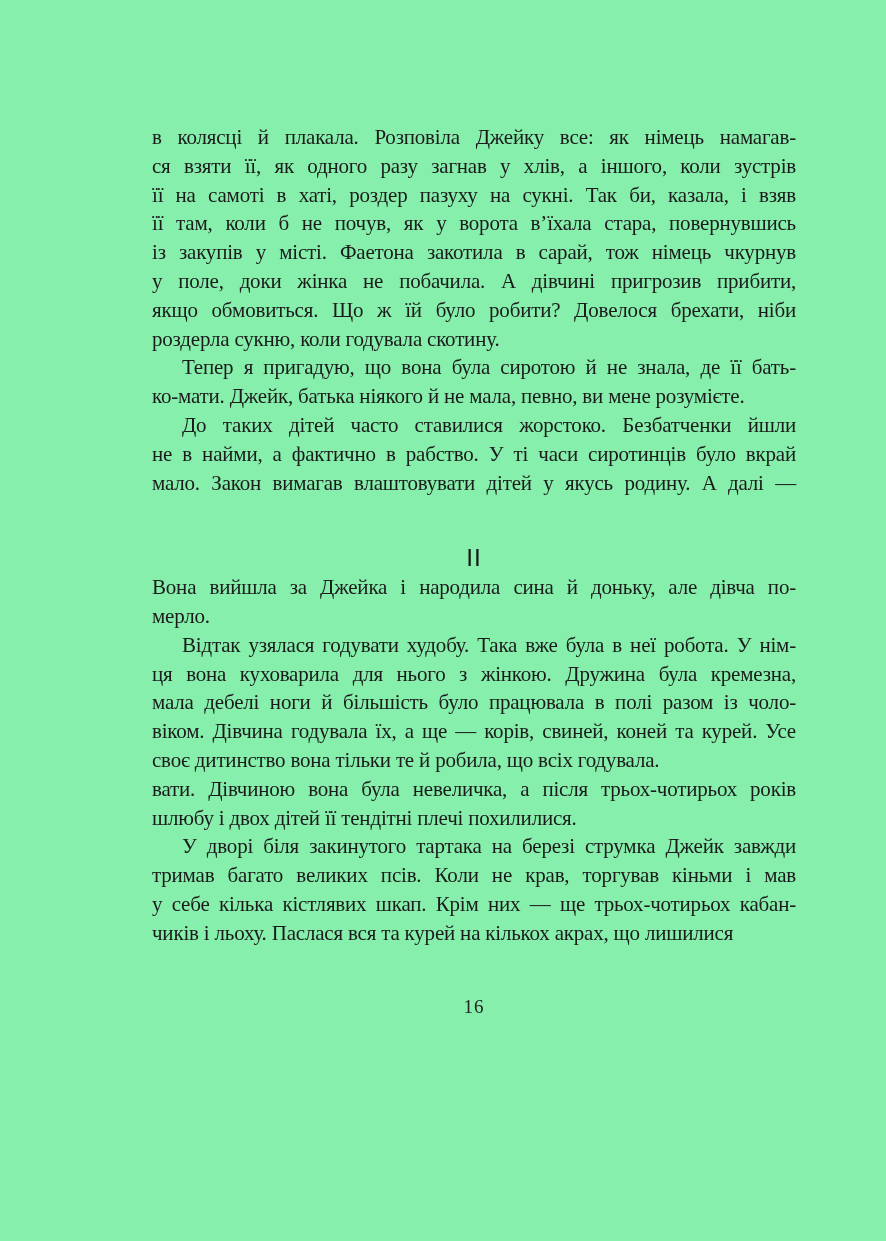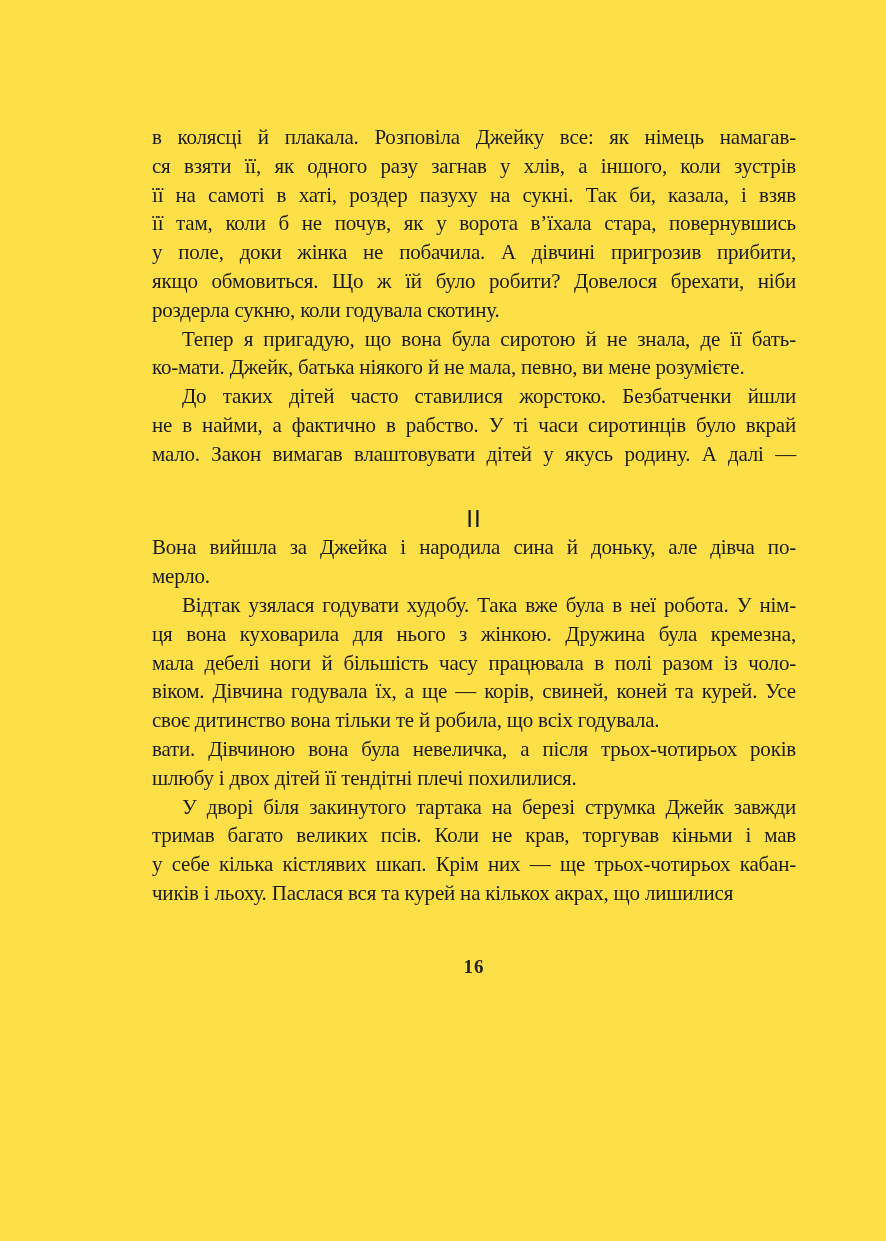--- a/index.html
+++ b/index.html
@@ -4,21 +4,21 @@
 <style>
   html, body {
     margin: 0;
     padding: 0;
     background: #ffffff;
   }
   .page {
     position: relative;
     width: 886px;
     height: 1241px;
-    background: #fde047;
+    background: #86efac;
     color: #1b1b1b;
     font-family: "Liberation Serif", "DejaVu Serif", serif;
     overflow: hidden;
   }
   .text-block {
     position: absolute;
     left: 152px;
     top: 123px;
     width: 644px;
   }
@@ -37,52 +37,52 @@
     white-space: nowrap;
   }
   .line.para-end {
     text-align: left;
     text-align-last: left;
   }
   .line.indent {
     text-indent: 30px;
   }
   .section-heading {
-    margin-top: 36px;
+    margin-top: 47px;
     height: 28.8px;
     line-height: 28.8px;
     text-align: center;
     font-family: "DejaVu Sans", "Liberation Sans", sans-serif;
     font-size: 23px;
     font-weight: 400;
     letter-spacing: 1px;
     color: #161616;
   }
   .page-number {
     margin-top: 48px;
     text-align: center;
     font-size: 19px;
     letter-spacing: 1px;
     color: #222222;
     font-variant-numeric: oldstyle-nums;
     font-feature-settings: "onum" 1;
-    font-weight: bold;
   }
 </style>
 </head>
 <body>
 
 <div class="page">
   <div class="text-block">
     <div>
         <div class="paragraph">
           <div class="line">в колясці й плакала. Розповіла Джейку все: як німець намагав-</div>
           <div class="line">ся взяти її, як одного разу загнав у хлів, а іншого, коли зустрів</div>
           <div class="line">її на самоті в хаті, роздер пазуху на сукні. Так би, казала, і взяв</div>
           <div class="line">її там, коли б не почув, як у ворота вʼїхала стара, повернувшись</div>
+          <div class="line">із закупів у місті. Фаетона закотила в сарай, тож німець чкурнув</div>
           <div class="line">у поле, доки жінка не побачила. А дівчині пригрозив прибити,</div>
           <div class="line">якщо обмовиться. Що ж їй було робити? Довелося брехати, ніби</div>
           <div class="line para-end">роздерла сукню, коли годувала скотину.</div>
         </div>
         <div class="paragraph">
           <div class="line indent">Тепер я пригадую, що вона була сиротою й не знала, де її бать-</div>
           <div class="line para-end">ко-мати. Джейк, батька ніякого й не мала, певно, ви мене розумієте.</div>
         </div>
         <div class="paragraph">
           <div class="line indent">До таких дітей часто ставилися жорстоко. Безбатченки йшли</div>
@@ -90,21 +90,21 @@
           <div class="line">мало. Закон вимагав влаштовувати дітей у якусь родину. А далі —</div>
         </div>
         <div class="section-heading">II</div>
         <div class="paragraph">
           <div class="line">Вона вийшла за Джейка і народила сина й доньку, але дівча по-</div>
           <div class="line para-end">мерло.</div>
         </div>
         <div class="paragraph">
           <div class="line indent">Відтак узялася годувати худобу. Така вже була в неї робота. У нім-</div>
           <div class="line">ця вона куховарила для нього з жінкою. Дружина була кремезна,</div>
-          <div class="line">мала дебелі ноги й більшість часу працювала в полі разом із чоло-</div>
+          <div class="line">мала дебелі ноги й більшість було працювала в полі разом із чоло-</div>
           <div class="line">віком. Дівчина годувала їх, а ще — корів, свиней, коней та курей. Усе</div>
           <div class="line para-end">своє дитинство вона тільки те й робила, що всіх годувала.</div>
         </div>
         <div class="paragraph">
           <div class="line">вати. Дівчиною вона була невеличка, а після трьох-чотирьох років</div>
           <div class="line para-end">шлюбу і двох дітей її тендітні плечі похилилися.</div>
         </div>
         <div class="paragraph">
           <div class="line indent">У дворі біля закинутого тартака на березі струмка Джейк завжди</div>
           <div class="line">тримав багато великих псів. Коли не крав, торгував кіньми і мав</div>

